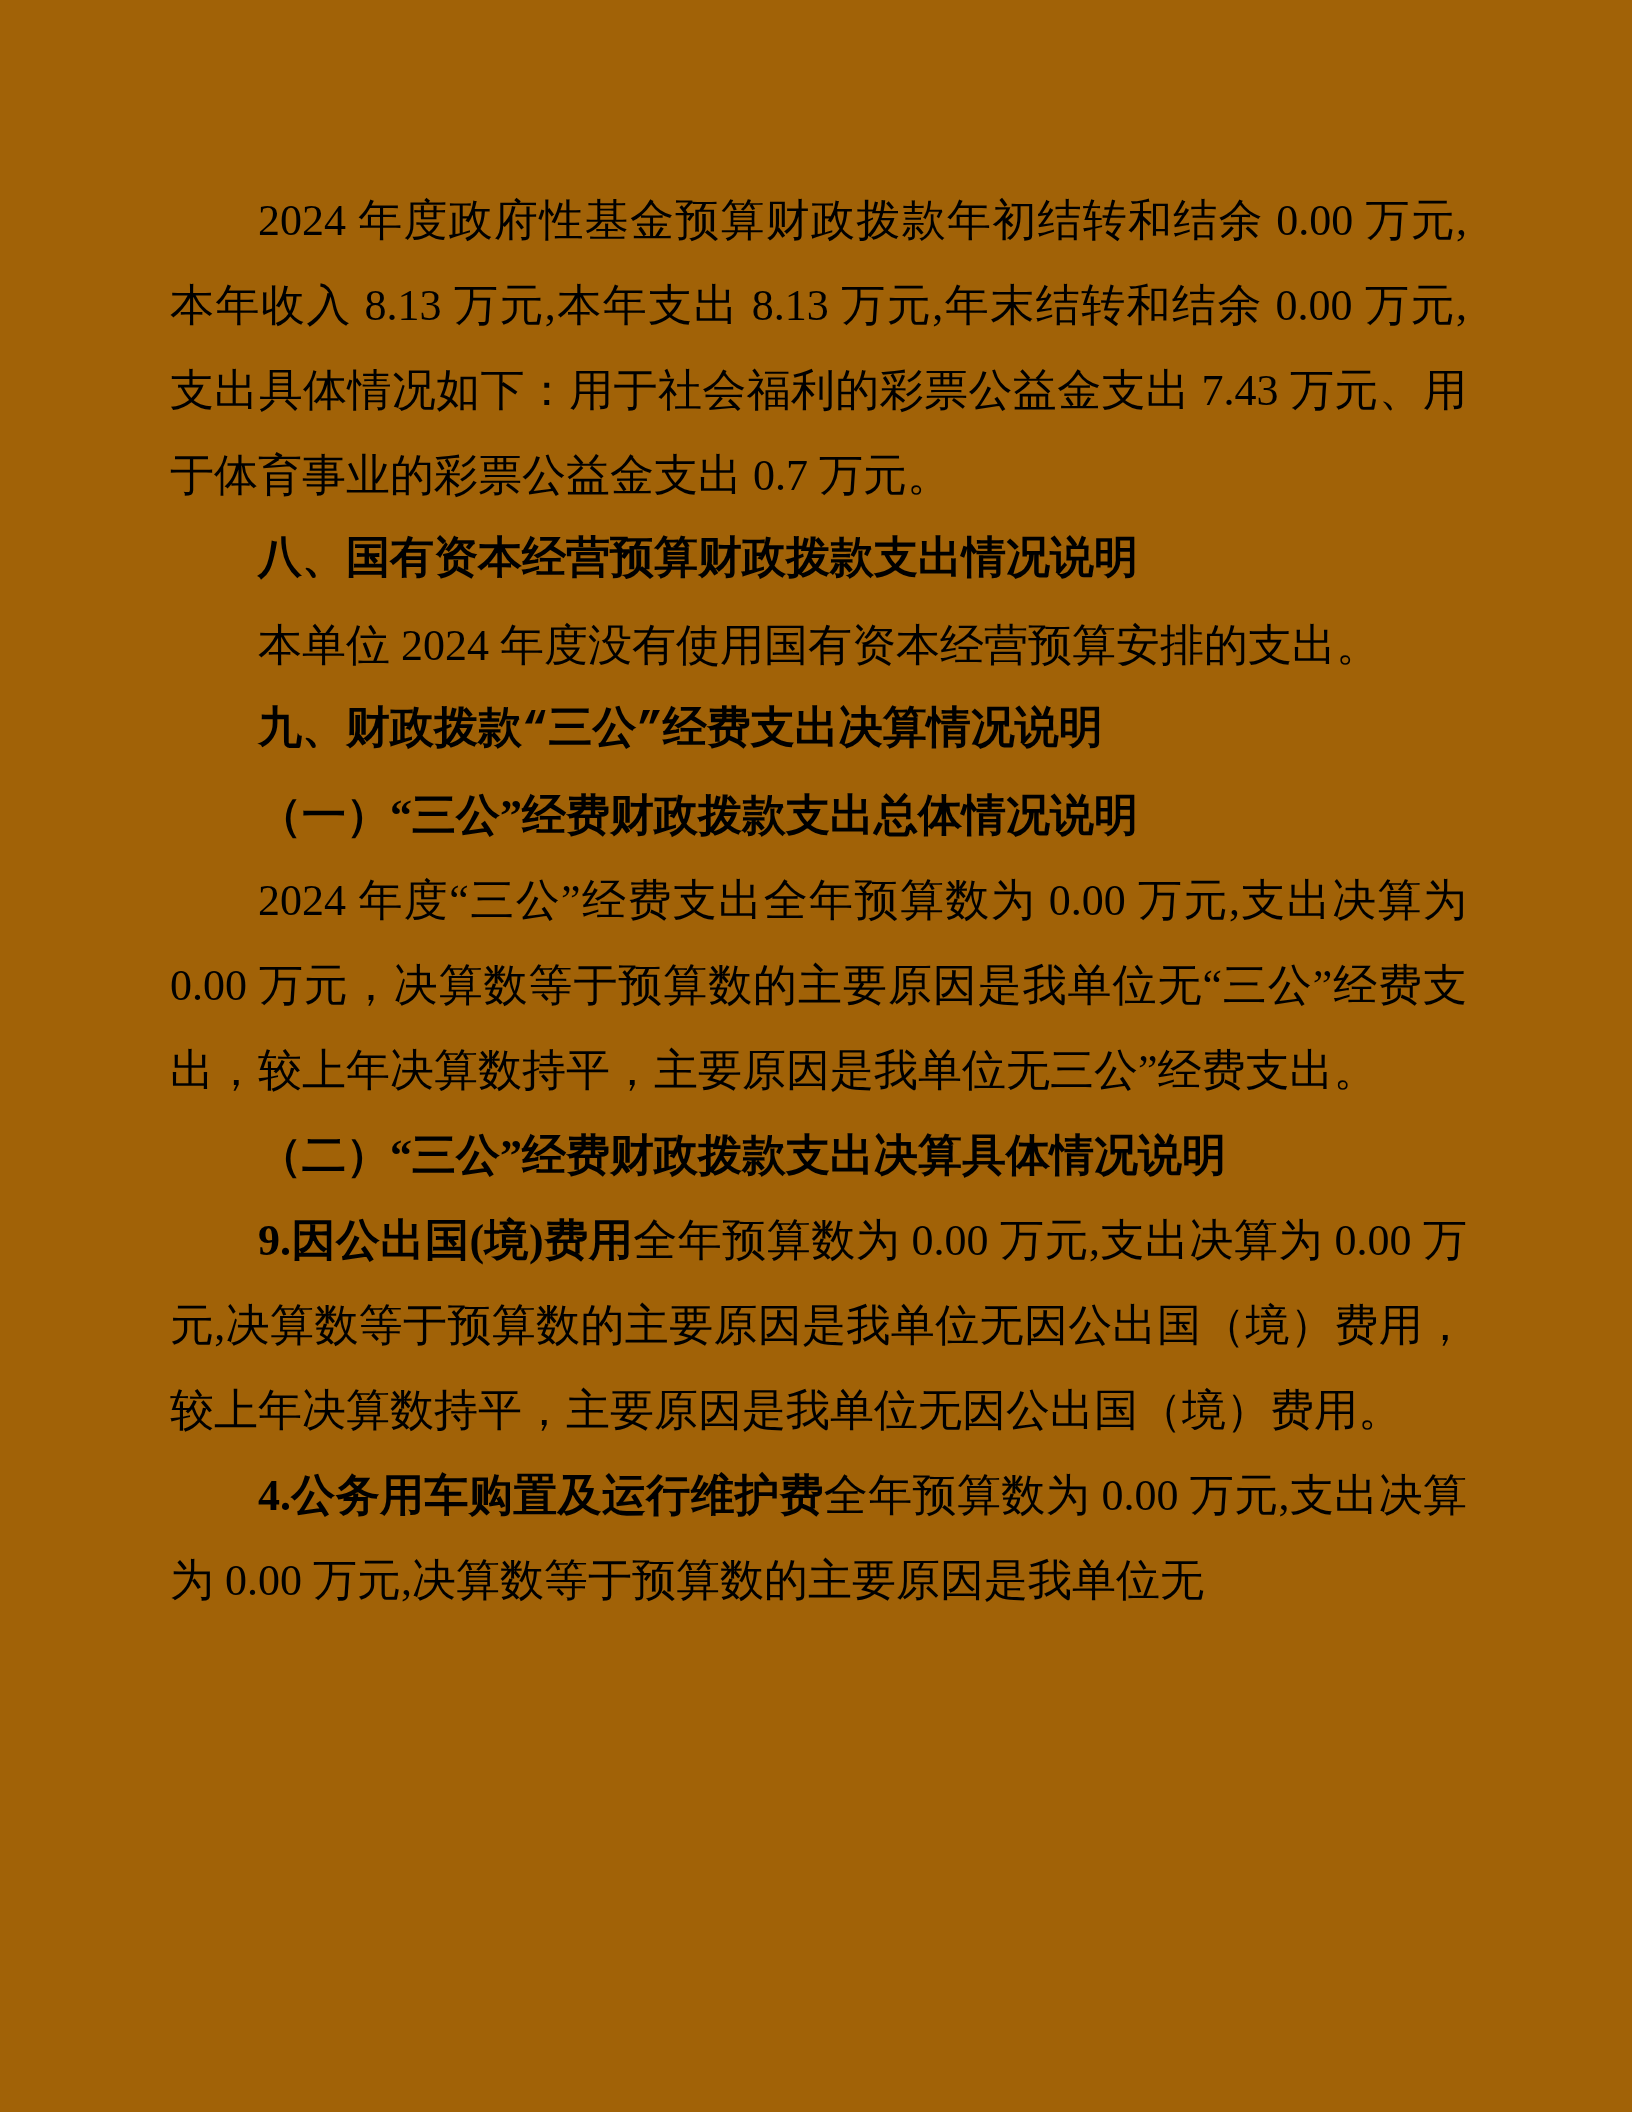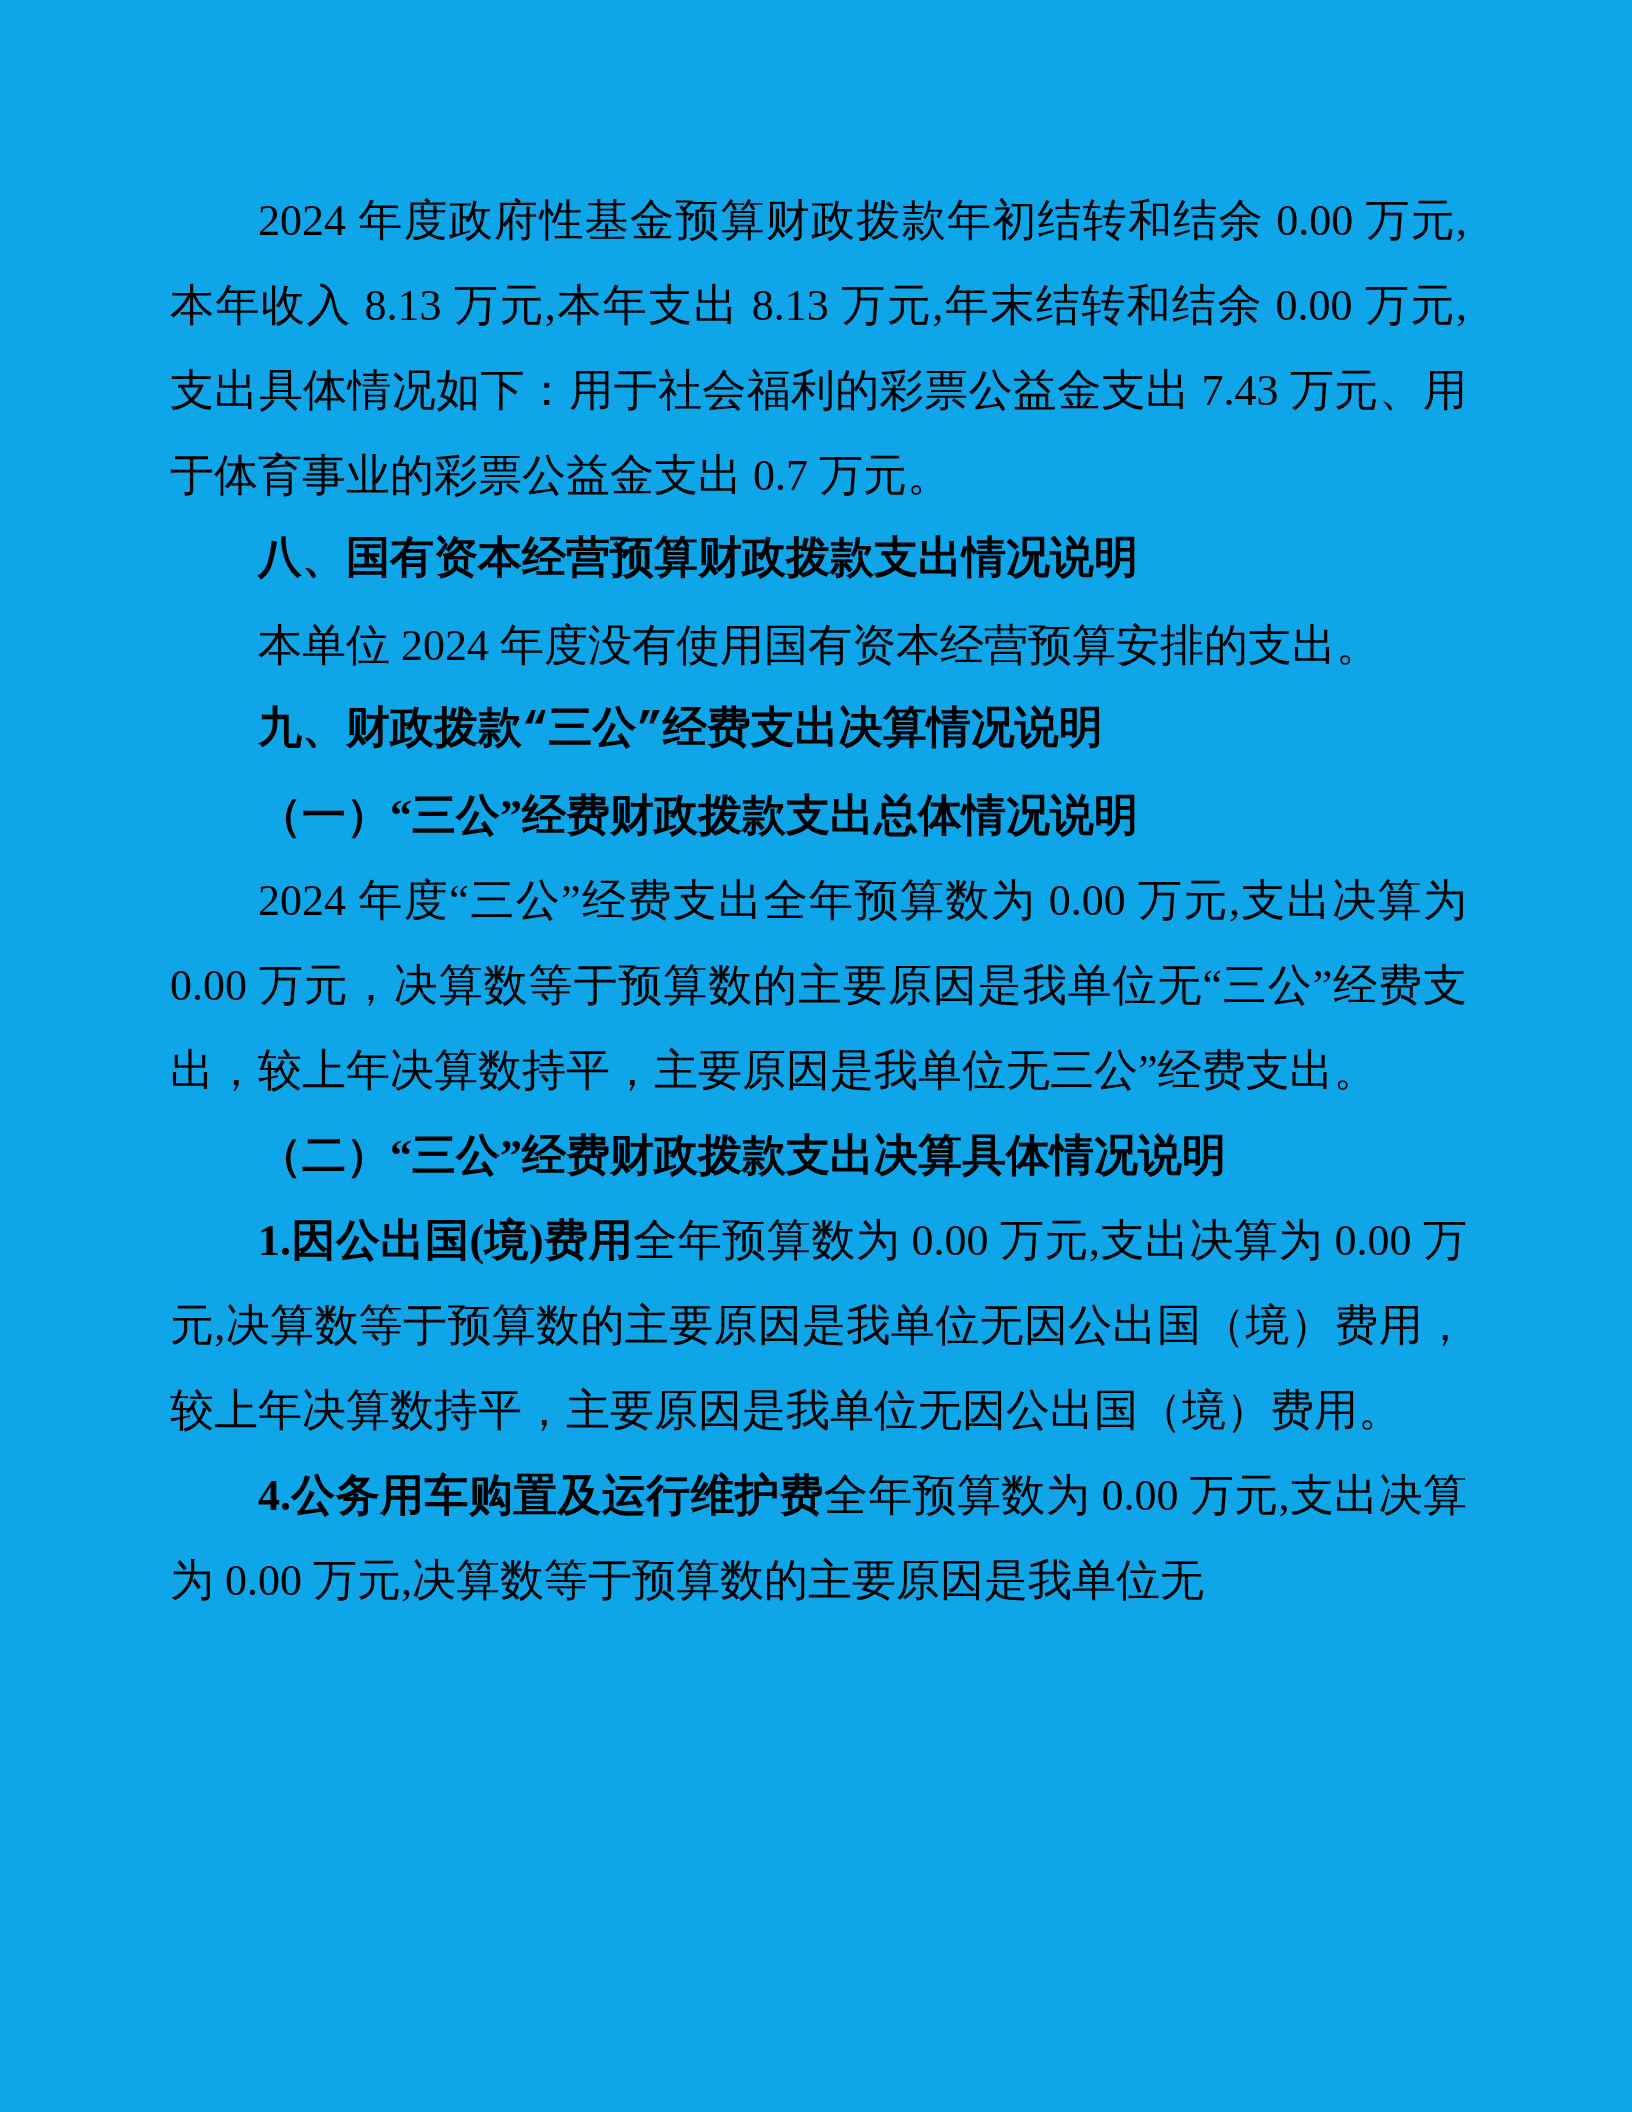--- a/index.html
+++ b/index.html
@@ -4,21 +4,21 @@
 <style>
   html, body {
     margin: 0;
     padding: 0;
     background: #ffffff;
   }
   .page {
     position: relative;
     width: 1632px;
     height: 2112px;
-    background: #0ea5e9;
+    background: #a16207;
     overflow: hidden;
   }
   .content {
     position: absolute;
     left: 170px;
     top: 178px;
     width: 1297px;
     color: #000000;
     font-size: 44px;
     line-height: 85px;
@@ -57,18 +57,18 @@
     <p class="body">本单位 2024 年度没有使用国有资本经营预算安排的支出。</p>
 
     <p class="heading-hei">九、财政拨款“三公”经费支出决算情况说明</p>
 
     <p class="heading-kai">（一）“三公”经费财政拨款支出总体情况说明</p>
 
     <p class="body">2024 年度“三公”经费支出全年预算数为 0.00 万元,支出决算为 0.00 万元，决算数等于预算数的主要原因是我单位无“三公”经费支出，较上年决算数持平，主要原因是我单位无三公”经费支出。</p>
 
     <p class="heading-kai">（二）“三公”经费财政拨款支出决算具体情况说明</p>
 
-    <p class="body"><span class="lead">1.因公出国(境)费用</span><span>全年预算数为 0.00 万元,支出决算为 0.00 万元,决算数等于预算数的主要原因是我单位无因公出国（境）费用，较上年决算数持平，主要原因是我单位无因公出国（境）费用。</span></p>
+    <p class="body"><span class="lead">9.因公出国(境)费用</span><span>全年预算数为 0.00 万元,支出决算为 0.00 万元,决算数等于预算数的主要原因是我单位无因公出国（境）费用，较上年决算数持平，主要原因是我单位无因公出国（境）费用。</span></p>
 
     <p class="body"><span class="lead">4.公务用车购置及运行维护费</span><span>全年预算数为 0.00 万元,支出决算为 0.00 万元,决算数等于预算数的主要原因是我单位无</span></p>
 
   </div>
 </div>
 
 </body></html>

